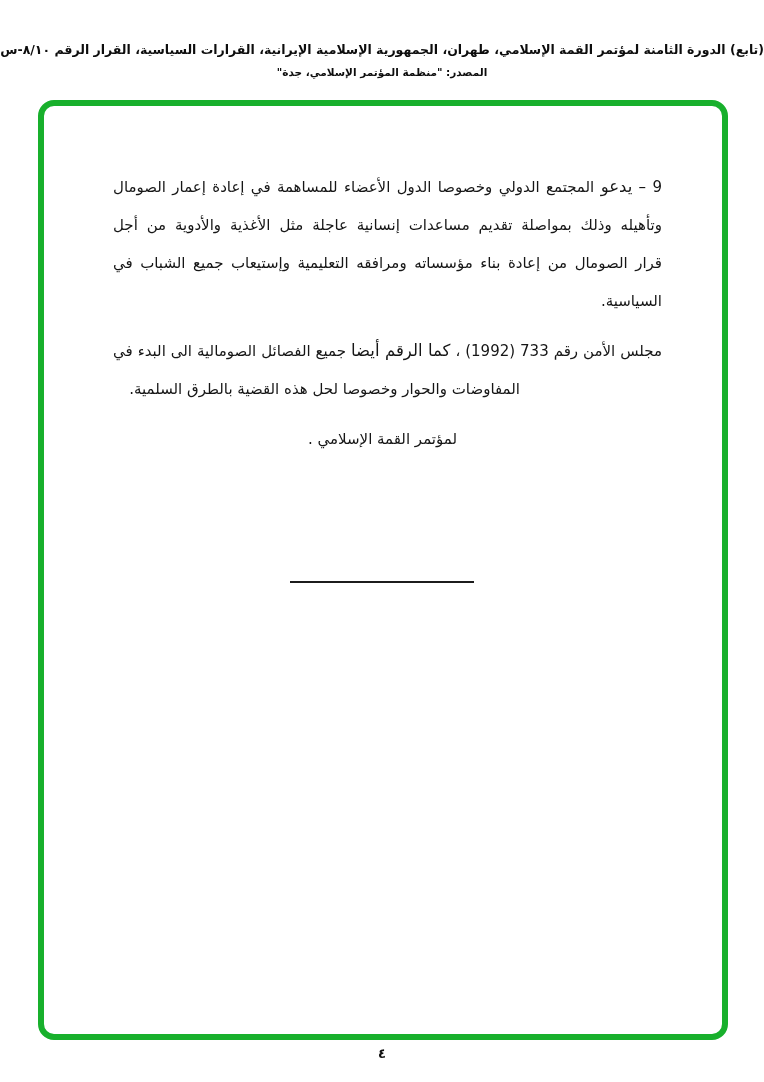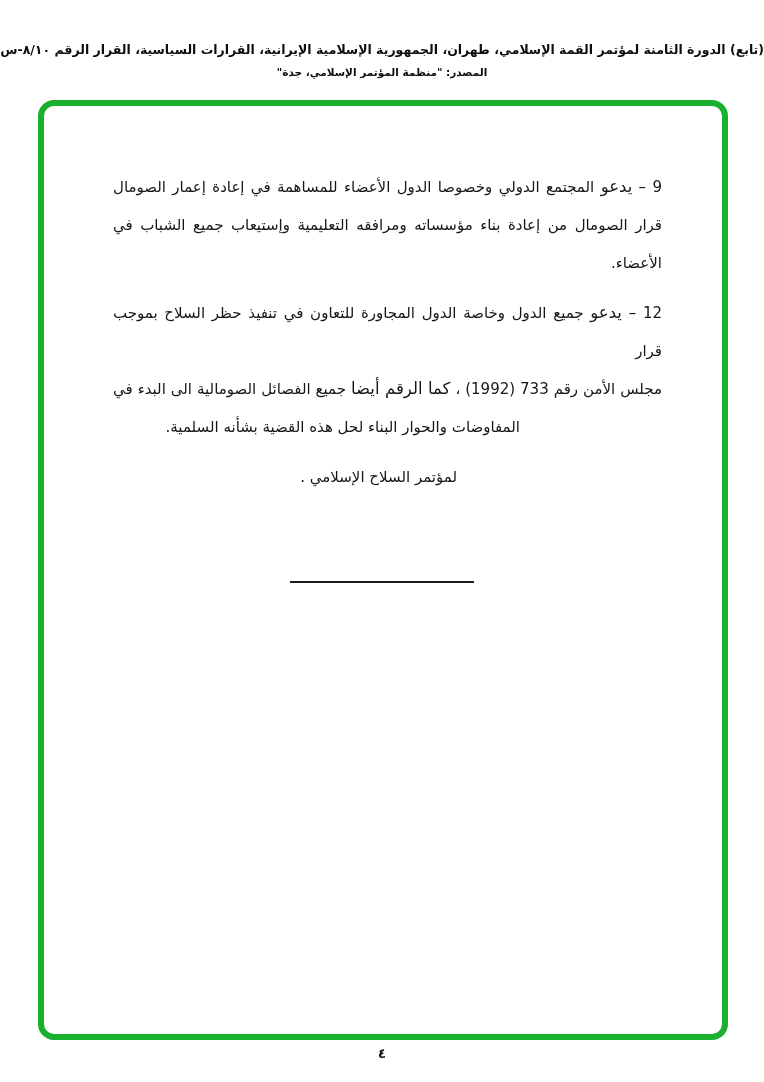--- a/index.html
+++ b/index.html
@@ -81,30 +81,30 @@
 
   <div class="header-line1">(تابع) الدورة الثامنة لمؤتمر القمة الإسلامي، طهران، الجمهورية الإسلامية الإيرانية، القرارات السياسية، القرار الرقم ٨/١٠-س(ق.إ)</div>
 
   <div class="header-line2">المصدر:  "منظمة المؤتمر الإسلامي، جدة"</div>
 
   <div class="green-frame"></div>
 
   <div class="doc-body">
       <div class="item item-11">
         <div class="line"><span class="seg">9 –  </span><span class="bold-lead">يدعو</span><span class="seg"> المجتمع الدولي وخصوصا الدول الأعضاء للمساهمة في إعادة إعمار الصومال</span></div>
+        <div class="line"><span class="seg">وتأهيله وذلك بمواصلة تقديم مساعدات إنسانية عاجلة مثل الأغذية والأدوية من أجل</span></div>
         <div class="line"><span class="seg">قرار الصومال من إعادة بناء مؤسساته ومرافقه التعليمية وإستيعاب جميع الشباب في</span></div>
-        <div class="line last"><span class="seg">الأعضاء.</span></div>
+        <div class="line last"><span class="seg">السياسية.</span></div>
       </div>
       <div class="item item-12">
-        <div class="line"><span class="seg">12 –  </span><span class="bold-lead">يدعو</span><span class="seg"> جميع الدول وخاصة الدول المجاورة للتعاون في تنفيذ حظر السلاح بموجب قرار</span></div>
         <div class="line"><span class="seg">مجلس الأمن رقم 733 (1992) ، </span><span class="bold-lead">كما الرقم أيضا</span><span class="seg"> جميع الفصائل الصومالية الى البدء في</span></div>
-        <div class="line last"><span class="seg">المفاوضات والحوار البناء لحل هذه القضية بشأنه السلمية.</span></div>
+        <div class="line last"><span class="seg">المفاوضات والحوار وخصوصا لحل هذه القضية بالطرق السلمية.</span></div>
       </div>
       <div class="item item-13">
-        <div class="line last"><span class="seg">لمؤتمر السلاح الإسلامي .</span></div>
+        <div class="line last"><span class="seg">لمؤتمر القمة الإسلامي .</span></div>
       </div>
     </div>
 
   <div class="divider"></div>
 
   <div class="page-number">٤</div>
 
 </div>
 
 </body></html>

